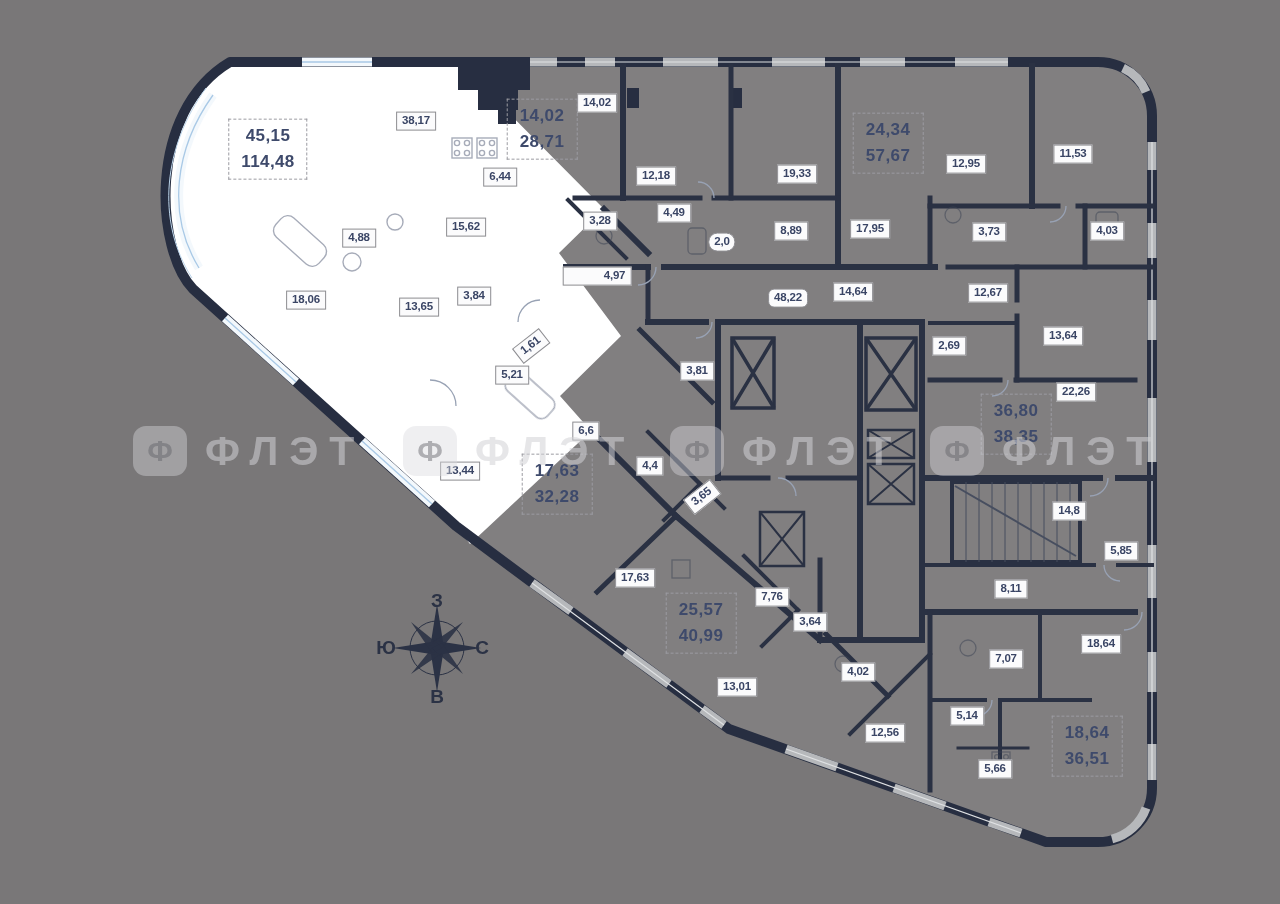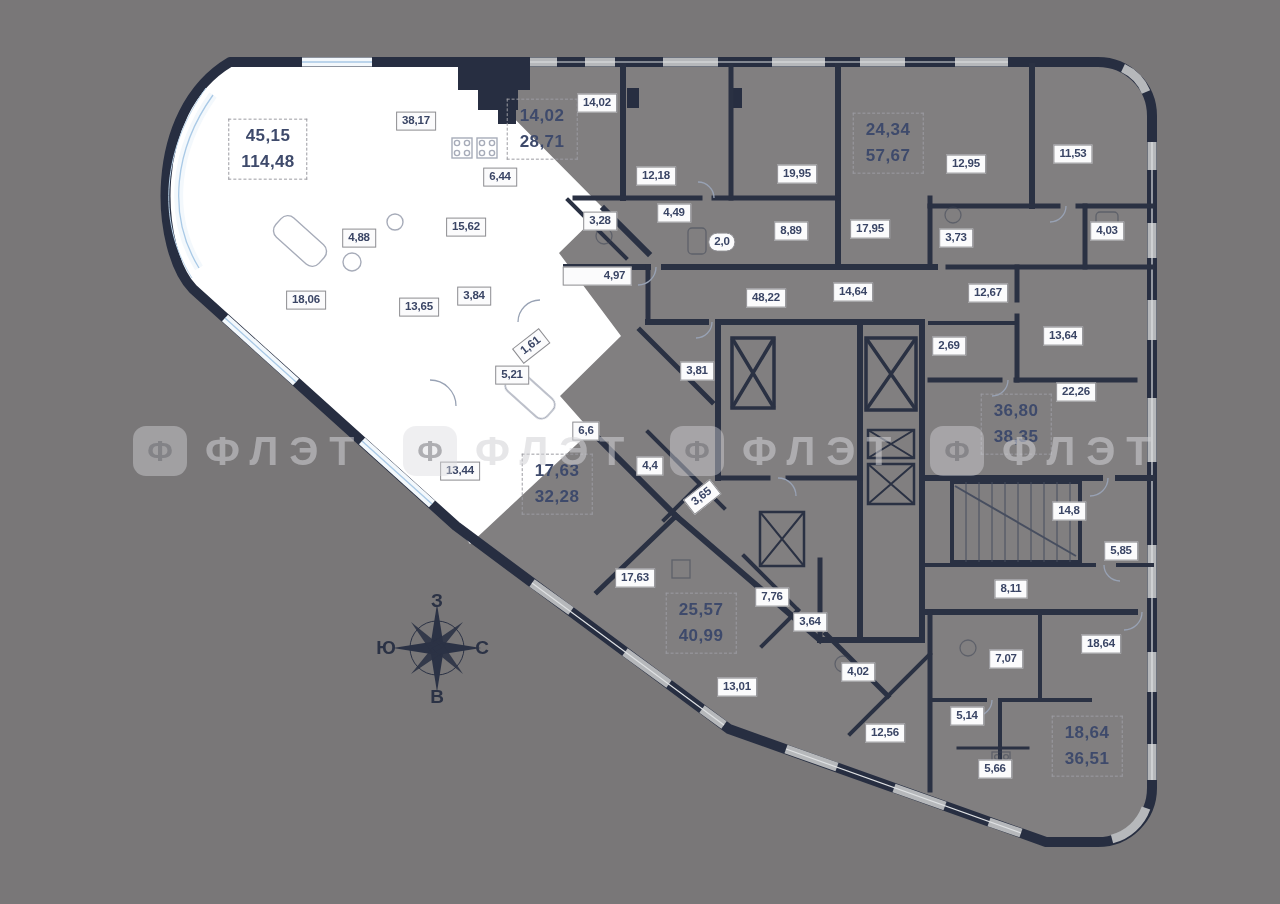--- a/index.html
+++ b/index.html
@@ -275,30 +275,30 @@
 
   <div id="labels-layer">
       <div class="lbl" style="left: 416px; top: 121px;">38,17</div>
       <div class="lbl" style="left: 500px; top: 177px;">6,44</div>
       <div class="lbl" style="left: 597px; top: 103px;">14,02</div>
       <div class="lbl" style="left: 656px; top: 176px;">12,18</div>
       <div class="lbl" style="left: 600px; top: 221px;">3,28</div>
       <div class="lbl" style="left: 674px; top: 213px;">4,49</div>
       <div class="lbl" style="left: 722px; top: 242px; border-radius: 9px;">2,0</div>
       <div class="lbl" style="left: 791px; top: 231px;">8,89</div>
-      <div class="lbl" style="left: 797px; top: 174px;">19,95</div>
+      <div class="lbl" style="left: 797px; top: 174px;">19,33</div>
       <div class="lbl" style="left: 870px; top: 229px;">17,95</div>
       <div class="lbl" style="left: 966px; top: 164px;">12,95</div>
       <div class="lbl" style="left: 1073px; top: 154px;">11,53</div>
-      <div class="lbl" style="left: 956px; top: 232px; margin-top: 6px;">3,73</div>
+      <div class="lbl" style="left: 989px; top: 232px;">3,73</div>
       <div class="lbl" style="left: 1107px; top: 231px;">4,03</div>
       <div class="lbl" style="left: 359px; top: 238px;">4,88</div>
       <div class="lbl" style="left: 466px; top: 227px;">15,62</div>
       <div class="lbl" style="left: 597px; top: 276px; padding-left: 40px;">4,97</div>
-      <div class="lbl" style="left: 766px; top: 298px;">48,22</div>
+      <div class="lbl" style="left: 788px; top: 298px; border-radius: 6px;">48,22</div>
       <div class="lbl" style="left: 853px; top: 292px;">14,64</div>
       <div class="lbl" style="left: 988px; top: 293px;">12,67</div>
       <div class="lbl" style="left: 306px; top: 300px;">18,06</div>
       <div class="lbl" style="left: 419px; top: 307px;">13,65</div>
       <div class="lbl" style="left: 474px; top: 296px;">3,84</div>
       <div class="lbl" style="left: 1063px; top: 336px;">13,64</div>
       <div class="lbl" style="left: 531px; top: 346px; transform: translate(-50%, -50%) rotate(-38deg);">1,61</div>
       <div class="lbl" style="left: 949px; top: 346px;">2,69</div>
       <div class="lbl" style="left: 1076px; top: 392px;">22,26</div>
       <div class="lbl" style="left: 512px; top: 375px;">5,21</div>

